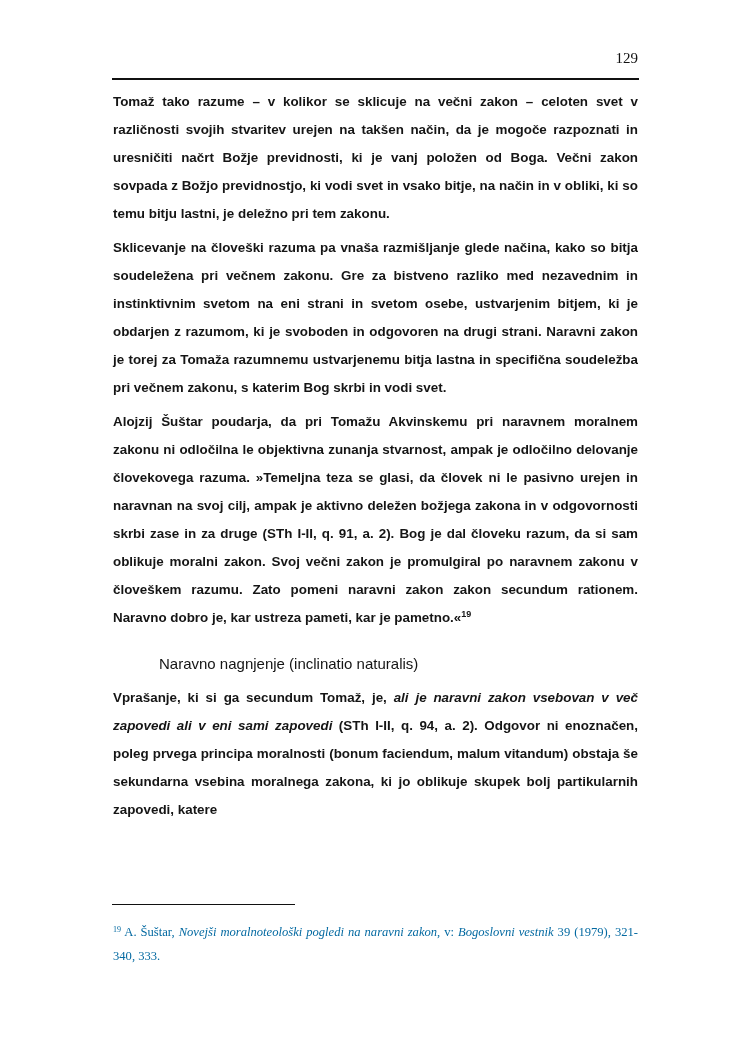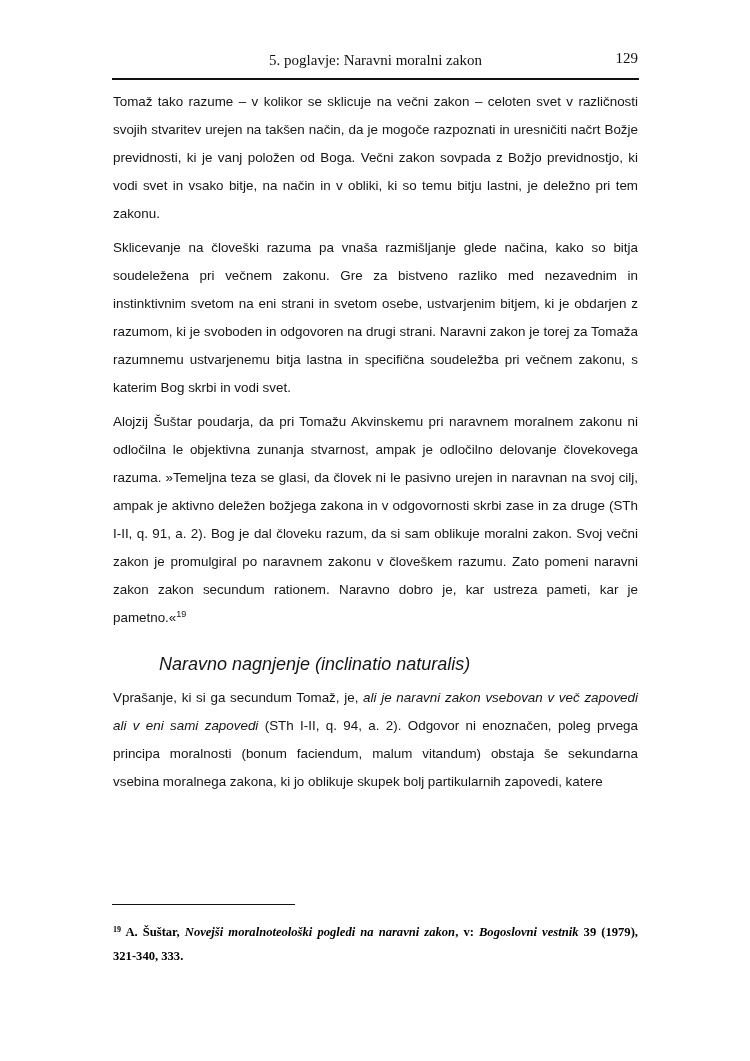--- a/index.html
+++ b/index.html
@@ -10,43 +10,41 @@
       font-family: "Liberation Serif", serif; font-size: 15px; color: #111;
     }
     .running-head .title { position: absolute; left: 0; right: 0; text-align: center; top: 2px; }
     .running-head .pageno { position: absolute; right: 0; top: 0; }
     .head-rule { position: absolute; left: 112px; top: 78px; width: 527px; height: 1.5px; background: #111; }
     .body-text {
       position: absolute; left: 113px; top: 88px; width: 525px;
       font-family: "Liberation Sans", sans-serif; font-size: 13.4px; line-height: 28px;
       color: #151515;
     }
-    .para { margin: 0 0 6px 0; text-align: justify; }
+    .para { margin: 0 0 6px 0; text-align: justify; font-weight: bold; }
     .para.tight { margin-bottom: 0; }
     .subhead {
-      margin: 18px 0 6px 46px; font-style: italic; font-size: 18px; line-height: 28px;
+      margin: 18px 0 6px 46px; font-size: 15px; line-height: 28px;
     }
     em { font-style: italic; }
     sup { font-size: 9px; line-height: 0; vertical-align: 5px; }
     .fn-rule { position: absolute; left: 112px; top: 904px; width: 183px; height: 1px; background: #111; }
     .footnote {
       position: absolute; left: 113px; top: 920px; width: 525px;
-      font-family: "Liberation Serif", serif; font-size: 12.6px; line-height: 24px; color: #000000;
+      font-family: "Liberation Serif", serif; font-size: 12.6px; line-height: 24px; color: #0369a1;
       text-align: justify;
-      font-weight: bold;
     }
     .footnote sup { font-size: 8px; vertical-align: 4px; }
   </style>
 </head>
 <body>
 
 <div class="page">
 
   <div class="running-head">
-    <span class="title">5. poglavje: Naravni moralni zakon</span>
     <span class="pageno">129</span>
   </div>
   <div class="head-rule"></div>
 
   <div class="body-text">
     <p class="para"><span>Tomaž tako razume – v kolikor se sklicuje na večni zakon – celoten svet v različnosti svojih stvaritev urejen na takšen način, da je mogoče razpoznati in uresničiti načrt Božje previdnosti, ki je vanj položen od Boga. Večni zakon sovpada z Božjo previdnostjo, ki vodi svet in vsako bitje, na način in v obliki, ki so temu bitju lastni, je deležno pri tem zakonu.</span></p>
     <p class="para"><span>Sklicevanje na človeški razuma pa vnaša razmišljanje glede načina, kako so bitja soudeležena pri večnem zakonu. Gre za bistveno razliko med nezavednim in instinktivnim svetom na eni strani in svetom osebe, ustvarjenim bitjem, ki je obdarjen z razumom, ki je svoboden in odgovoren na drugi strani. Naravni zakon je torej za Tomaža razumnemu ustvarjenemu bitja lastna in specifična soudeležba pri večnem zakonu, s katerim Bog skrbi in vodi svet.</span></p>
     <p class="para tight"><span>Alojzij Šuštar poudarja, da pri Tomažu Akvinskemu pri naravnem moralnem zakonu ni odločilna le objektivna zunanja stvarnost, ampak je odločilno delovanje človekovega razuma. »Temeljna teza se glasi, da človek ni le pasivno urejen in naravnan na svoj cilj, ampak je aktivno deležen božjega zakona in v odgovornosti skrbi zase in za druge (STh I-II, q. 91, a. 2). Bog je dal človeku razum, da si sam oblikuje moralni zakon. Svoj večni zakon je promulgiral po naravnem zakonu v človeškem razumu. Zato pomeni naravni zakon zakon secundum rationem. Naravno dobro je, kar ustreza pameti, kar je pametno.«</span><sup>19</sup></p>
 
     <p class="subhead">Naravno nagnjenje (inclinatio naturalis)</p>

